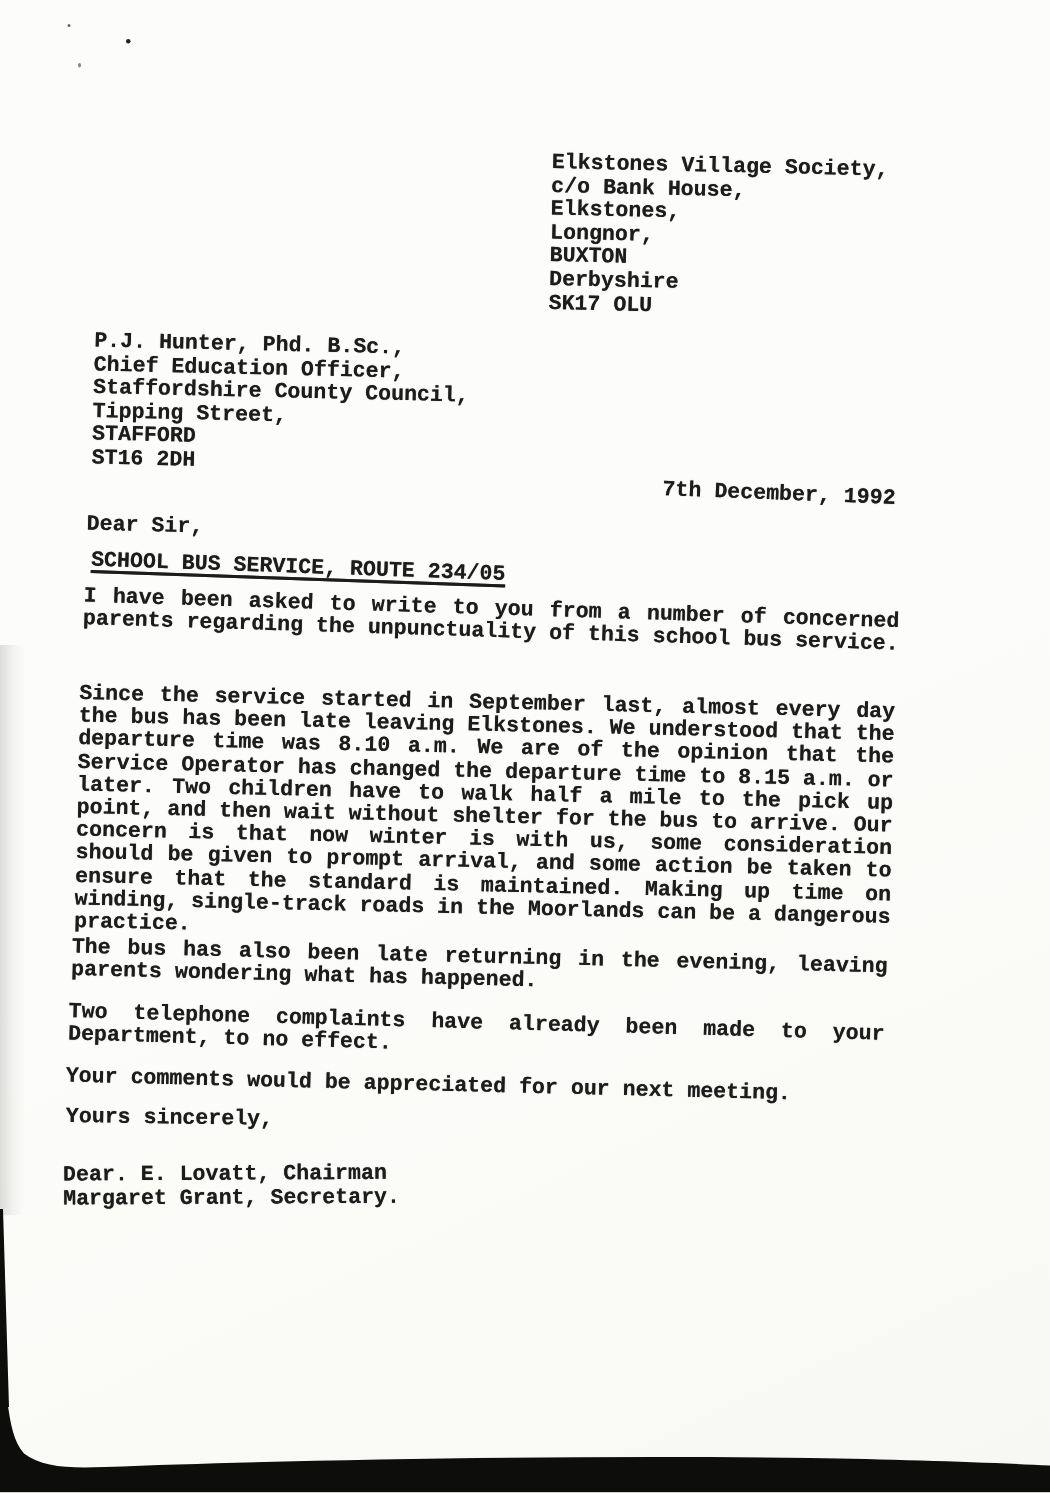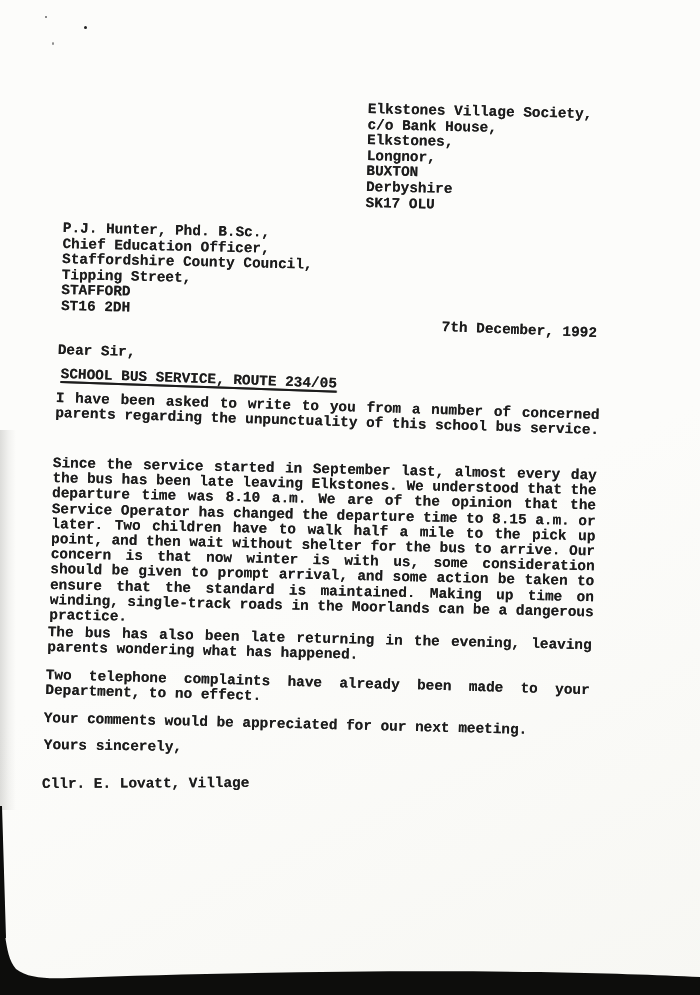--- a/index.html
+++ b/index.html
@@ -96,21 +96,22 @@
 
   <div id="p1" class="para">I have been asked to write to you from a number of concerned parents regarding the unpunctuality of this school bus service.</div>
   <div id="p2" class="para">Since the service started in September last, almost every day the bus has been late leaving Elkstones.  We understood that the departure time was 8.10 a.m.  We are of the opinion that the Service Operator has changed the departure time to 8.15 a.m. or later.  Two children have to walk half a mile to the pick up point, and then wait without shelter for the bus to arrive.  Our concern is that now winter is with us, some consideration should be given to prompt arrival, and some action be taken to ensure that the standard is maintained.  Making up time on winding, single-track roads in the Moorlands can be a dangerous practice.</div>
   <div id="p3" class="para">The bus has also been late returning in the evening, leaving parents wondering what has happened.</div>
   <div id="p4" class="para">Two telephone complaints have already been made to your Department, to no effect.</div>
   <div id="p5" class="para">Your comments would be appreciated for our next meeting.</div>
 
   <div id="closing" class="block">Yours sincerely,</div>
 
   <div id="signature" class="block">
-    <div>Cllr. E. Lovatt, Village</div>
+    <div>Dear. E. Lovatt, Chairman</div>
+    <div>Margaret Grant, Secretary.</div>
   </div>
 
   <div id="edge-shadow"></div>
   <div id="edge-strip"></div>
 
   <svg id="bottom-band" viewBox="0 0 700 60" preserveAspectRatio="none">
     <path d="M0,0 L5,0 C7,14 9,26 16,34 C28,43 45,44 70,43 C200,38 380,35 540,37 C600,38 660,40 700,42 L700,60 L0,60 Z" fill="#0d0d0c"></path>
   </svg>
 
 </div>

